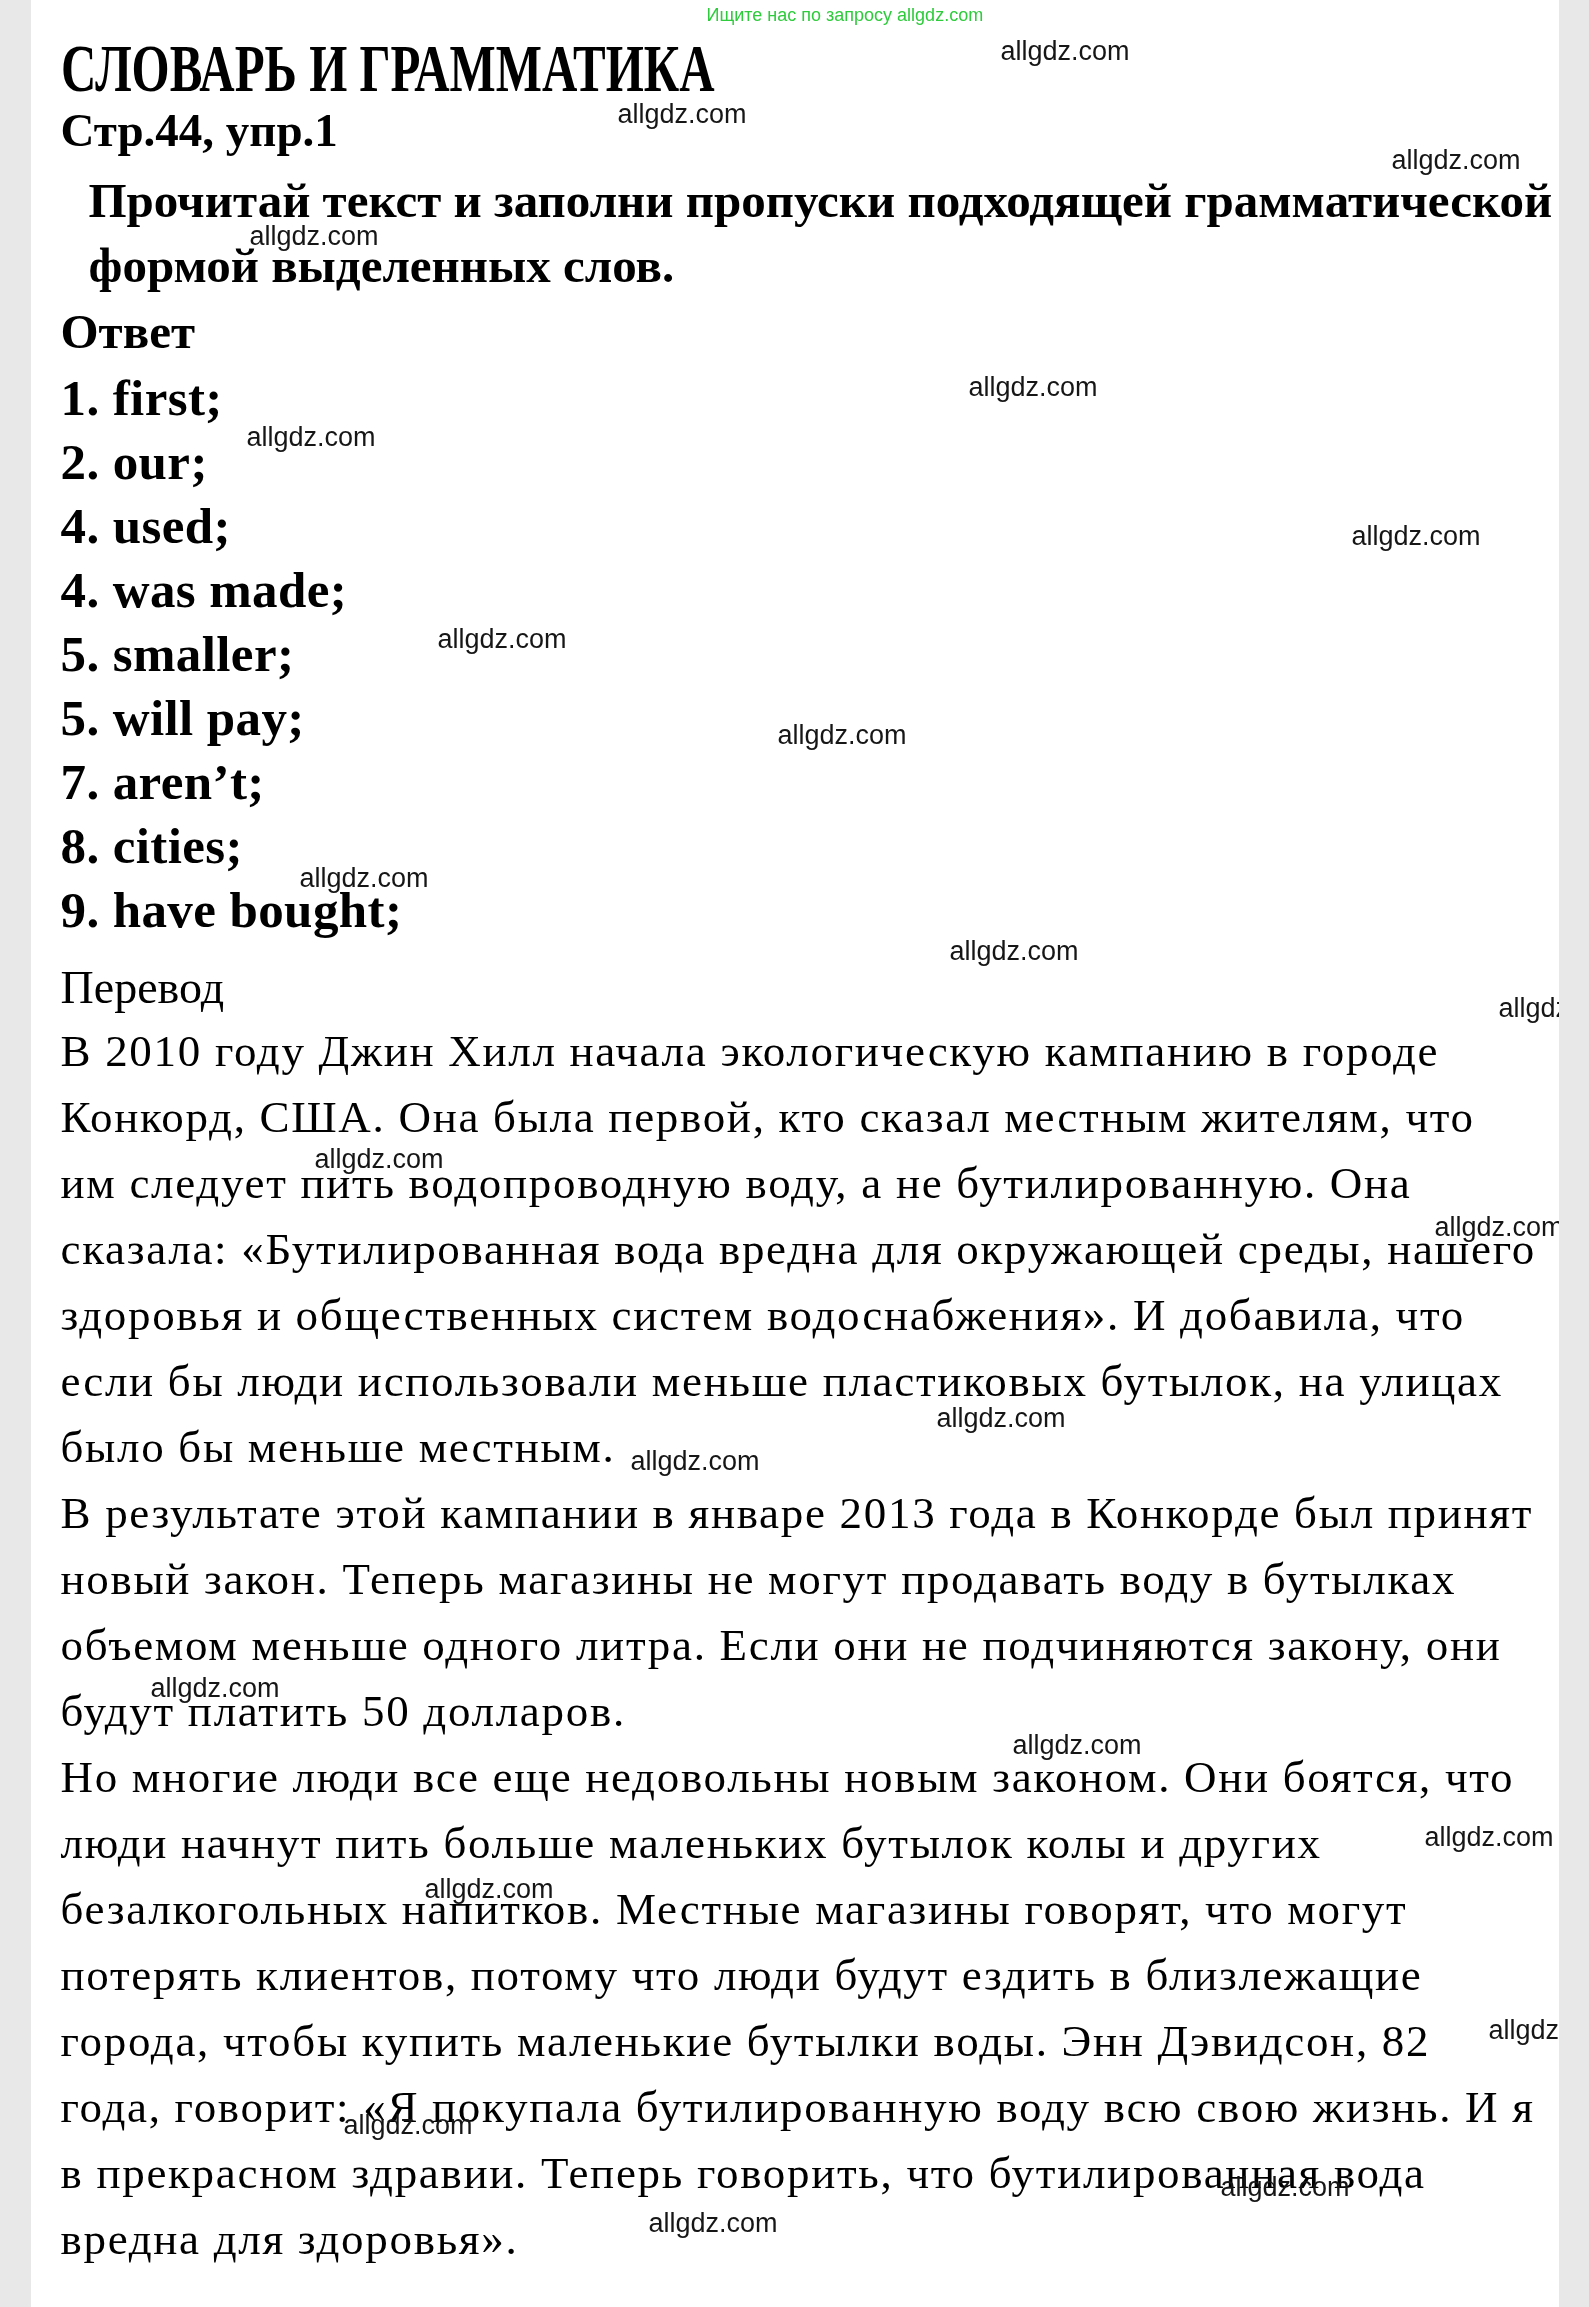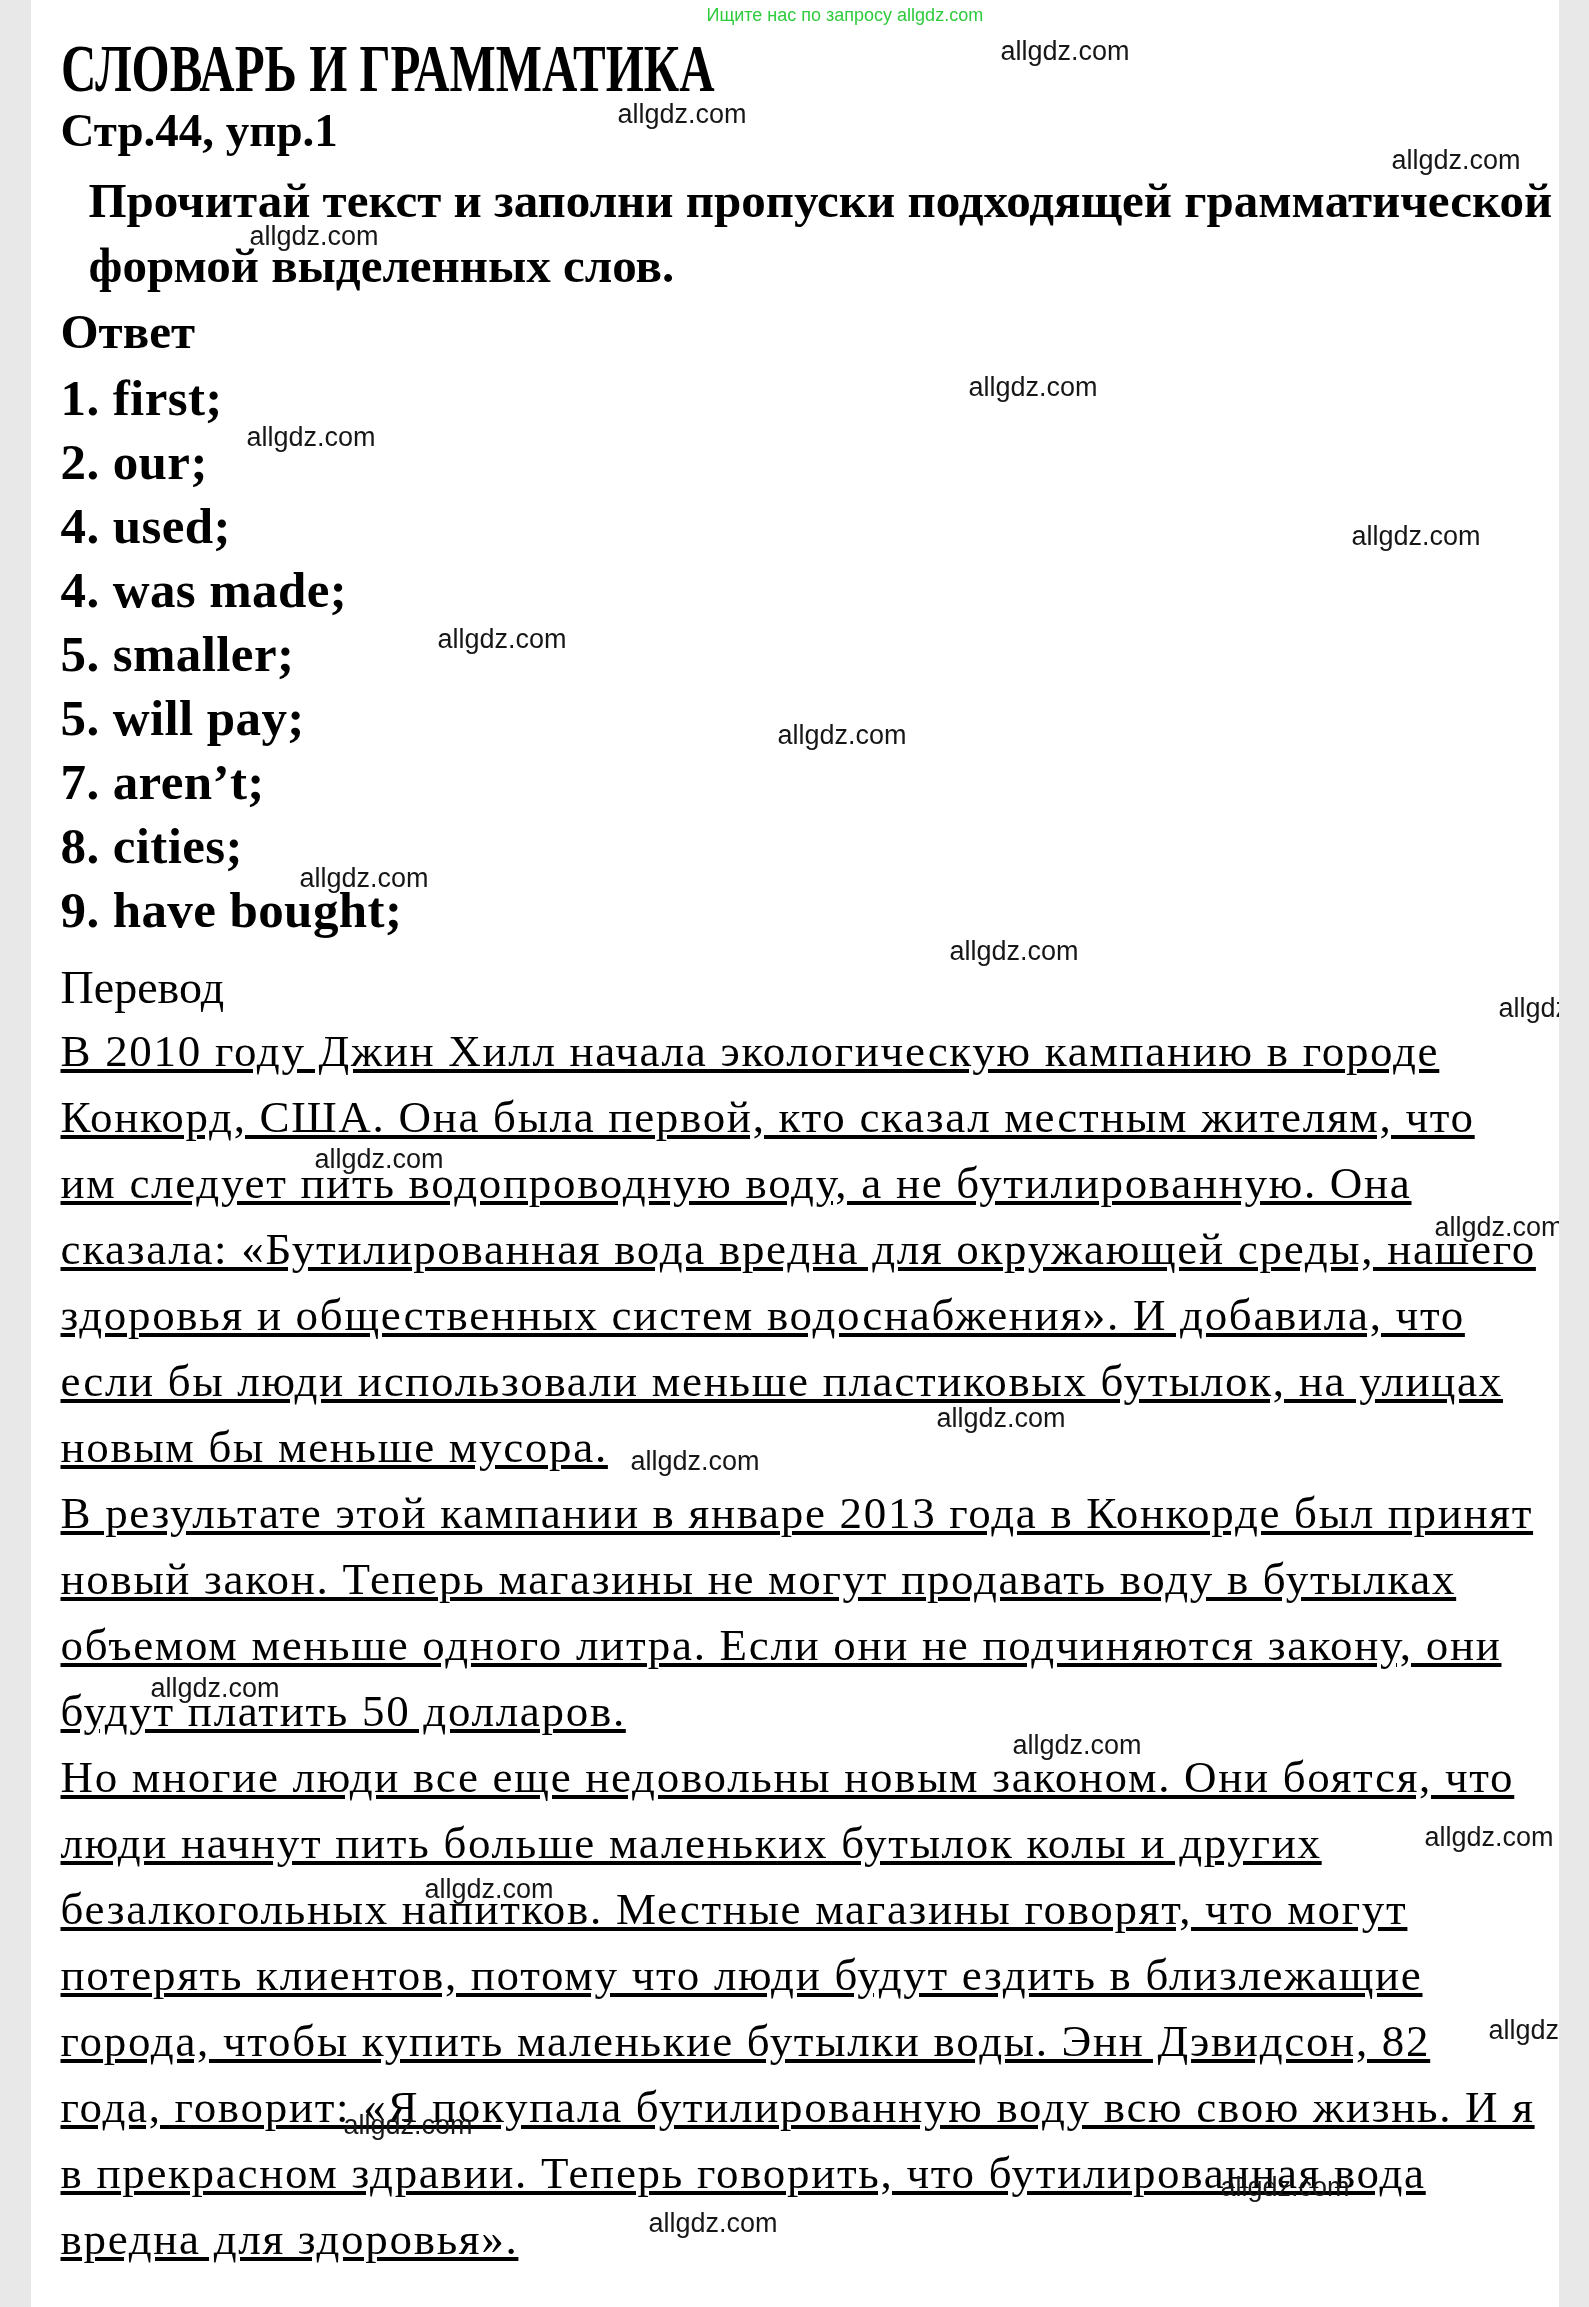--- a/index.html
+++ b/index.html
@@ -44,21 +44,21 @@
   .answers .ans-item{white-space:nowrap;}
   .translation-heading{
     position:absolute;left:30px;top:965px;
     font-size:46px;font-weight:normal;line-height:1;white-space:nowrap;
   }
   .translation{
     position:absolute;left:30px;top:1018px;
     font-size:45px;font-weight:normal;line-height:66px;
     letter-spacing:1.7px;
   }
-  .translation .tr-line{white-space:nowrap;text-decoration:underline;}
+  .translation .tr-line{white-space:nowrap;}
   .wm{
     position:absolute;
     font-family:"Liberation Sans","DejaVu Sans",sans-serif;
     font-size:27px;line-height:1.1;color:#161616;white-space:nowrap;
   }
   .footer{
     position:absolute;left:0;top:2277px;width:100%;
     text-align:center;
     font-family:"Liberation Sans","DejaVu Sans",sans-serif;
     font-size:17px;white-space:nowrap;
@@ -96,21 +96,21 @@
 
   <div class="translation-heading">Перевод</div>
 
   <div class="translation">
     <div class="tr-line">В 2010 году Джин Хилл начала экологическую кампанию в городе</div>
     <div class="tr-line">Конкорд, США. Она была первой, кто сказал местным жителям, что</div>
     <div class="tr-line">им следует пить водопроводную воду, а не бутилированную. Она</div>
     <div class="tr-line">сказала: «Бутилированная вода вредна для окружающей среды, нашего</div>
     <div class="tr-line">здоровья и общественных систем водоснабжения». И добавила, что</div>
     <div class="tr-line">если бы люди использовали меньше пластиковых бутылок, на улицах</div>
-    <div class="tr-line">новым бы меньше мусора.</div>
+    <div class="tr-line">было бы меньше местным.</div>
     <div class="tr-line">В результате этой кампании в январе 2013 года в Конкорде был принят</div>
     <div class="tr-line">новый закон. Теперь магазины не могут продавать воду в бутылках</div>
     <div class="tr-line">объемом меньше одного литра. Если они не подчиняются закону, они</div>
     <div class="tr-line">будут платить 50 долларов.</div>
     <div class="tr-line">Но многие люди все еще недовольны новым законом. Они боятся, что</div>
     <div class="tr-line">люди начнут пить больше маленьких бутылок колы и других</div>
     <div class="tr-line">безалкогольных напитков. Местные магазины говорят, что могут</div>
     <div class="tr-line">потерять клиентов, потому что люди будут ездить в близлежащие</div>
     <div class="tr-line">города, чтобы купить маленькие бутылки воды. Энн Дэвидсон, 82</div>
     <div class="tr-line">года, говорит: «Я покупала бутилированную воду всю свою жизнь. И я</div>

